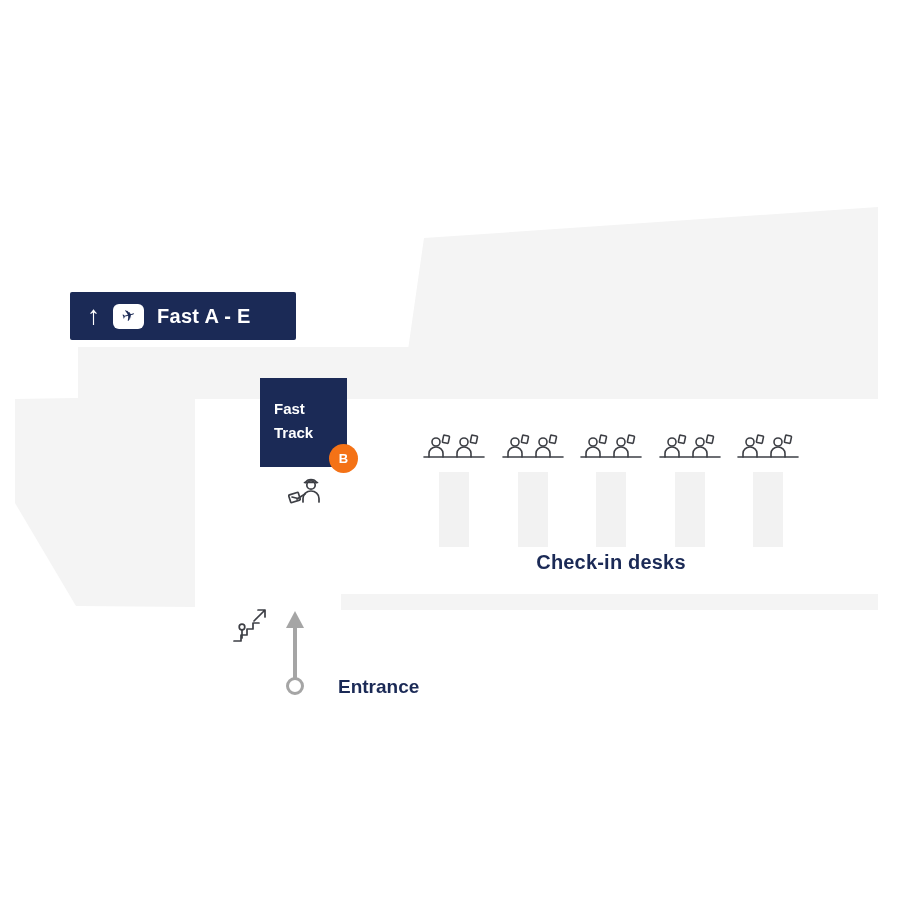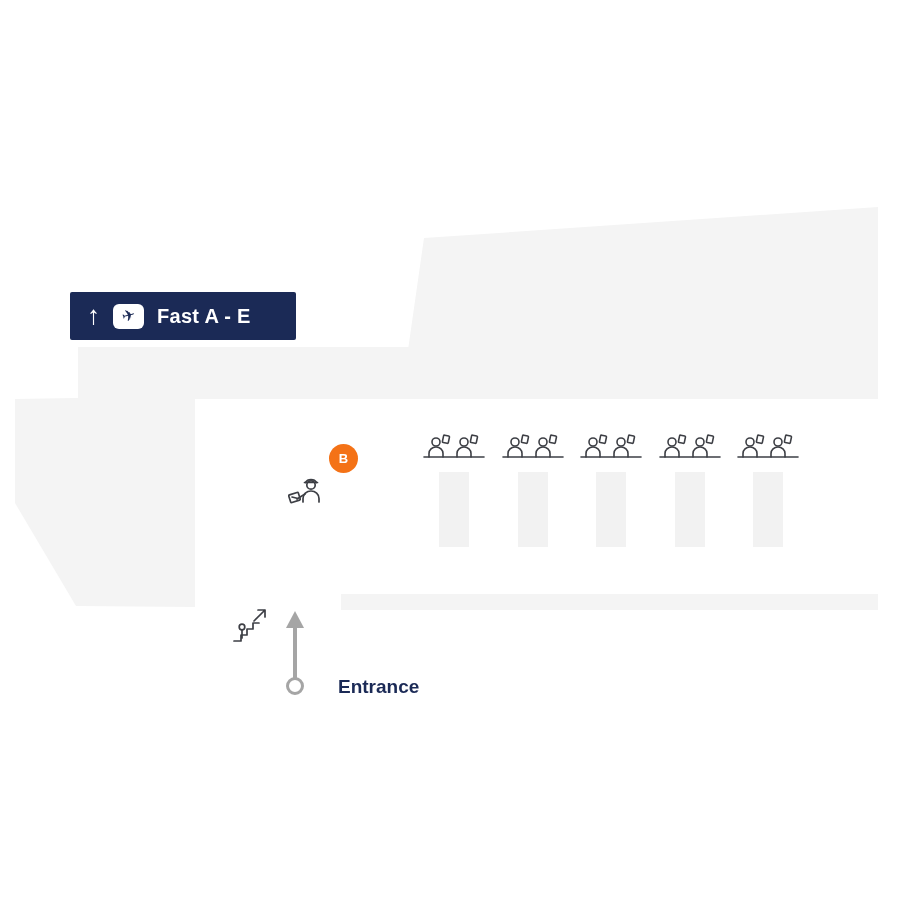--- a/index.html
+++ b/index.html
@@ -61,20 +61,24 @@
   </svg>
 
   <div class="sign">
     <span class="arrow">↑</span>
     <span class="plane-box">
       <span>✈</span>
     </span>
     <span class="label">Fast A - E</span>
   </div>
 
+  <div class="fast-track">
+    <div>Fast</div>
+    <div>Track</div>
+  </div>
   <div class="badge">
     <span>B</span>
   </div>
 
   <svg class="officer icon-stroke" width="48" height="48" viewBox="0 0 48 48">
     <circle cx="30" cy="15" r="4.2"></circle>
     <path d="M24.5 12.5 a6 5 0 0 1 11 0"></path>
     <path d="M23.5 12.5 h13"></path>
     <path d="M22 32 v-3.5 a8 7.5 0 0 1 16 0 V32"></path>
     <path d="M24 24 L16 29"></path>
@@ -141,20 +145,21 @@
       <path d="M7 25 v-3.5 a7 6.5 0 0 1 14 0 V25"></path>
       <rect x="21" y="3.5" width="6" height="7.5" rx="1" transform="rotate(12 24 7)"></rect>
       <circle cx="42" cy="10" r="4"></circle>
       <path d="M35 25 v-3.5 a7 6.5 0 0 1 14 0 V25"></path>
       <rect x="49" y="3.5" width="6" height="7.5" rx="1" transform="rotate(12 52 7)"></rect>
       <path d="M2 25 H62"></path>
     </svg>
     <div class="desk-queue"></div>
   </div>
 </div>
+  <div class="checkin-label">Check-in desks</div>
 
   <svg class="escalator icon-stroke" width="44" height="44" viewBox="0 0 44 44">
     <path d="M5 37 h7 v-6 h6 v-6 h6 v-6 h6"></path>
     <circle cx="13" cy="23" r="2.8"></circle>
     <path d="M13 26 v8"></path>
     <path d="M25 17 L36 6 M36 6 h-7 M36 6 v7"></path>
   </svg>
 
   <div class="entrance-marker">
     <div class="entrance-arrowhead"></div>

